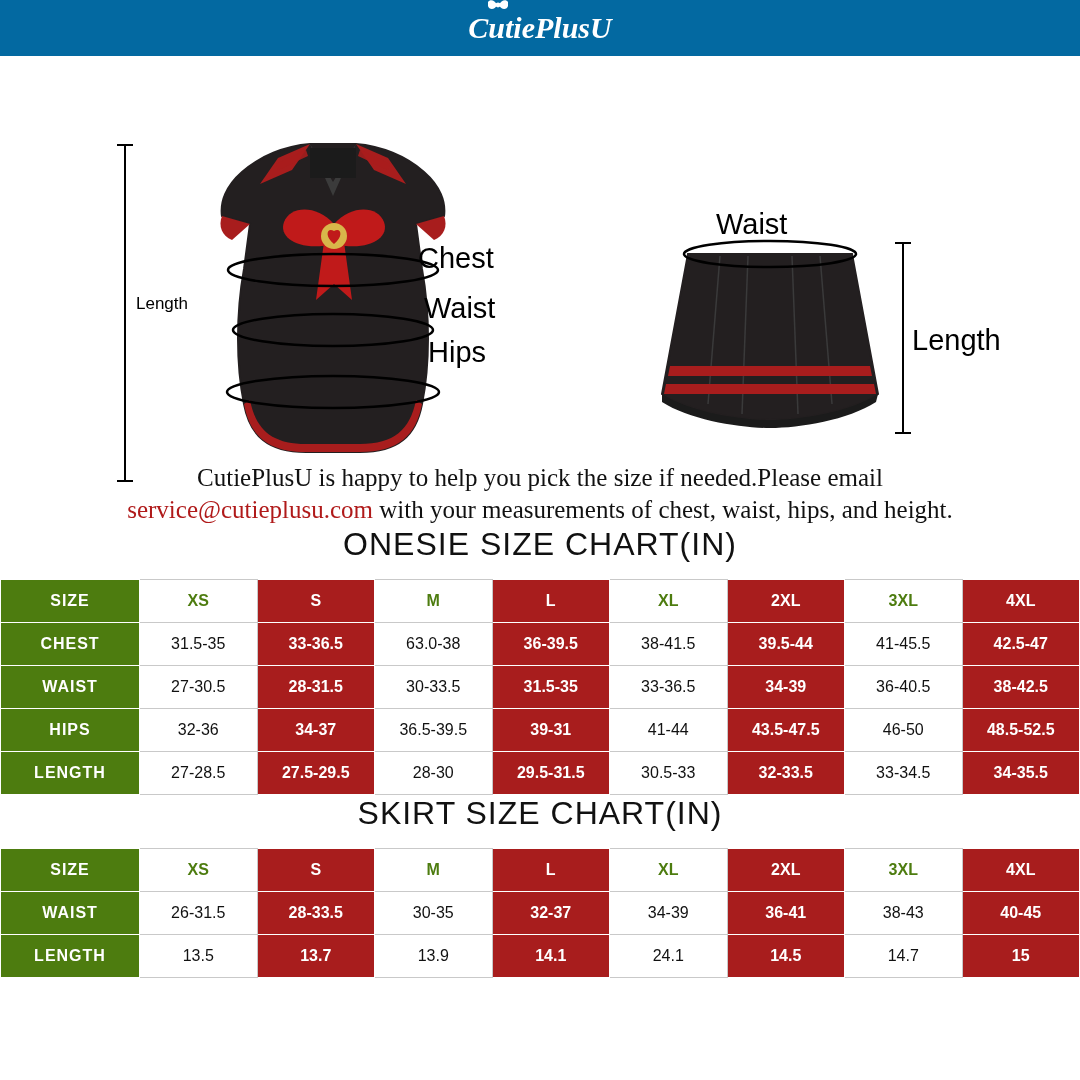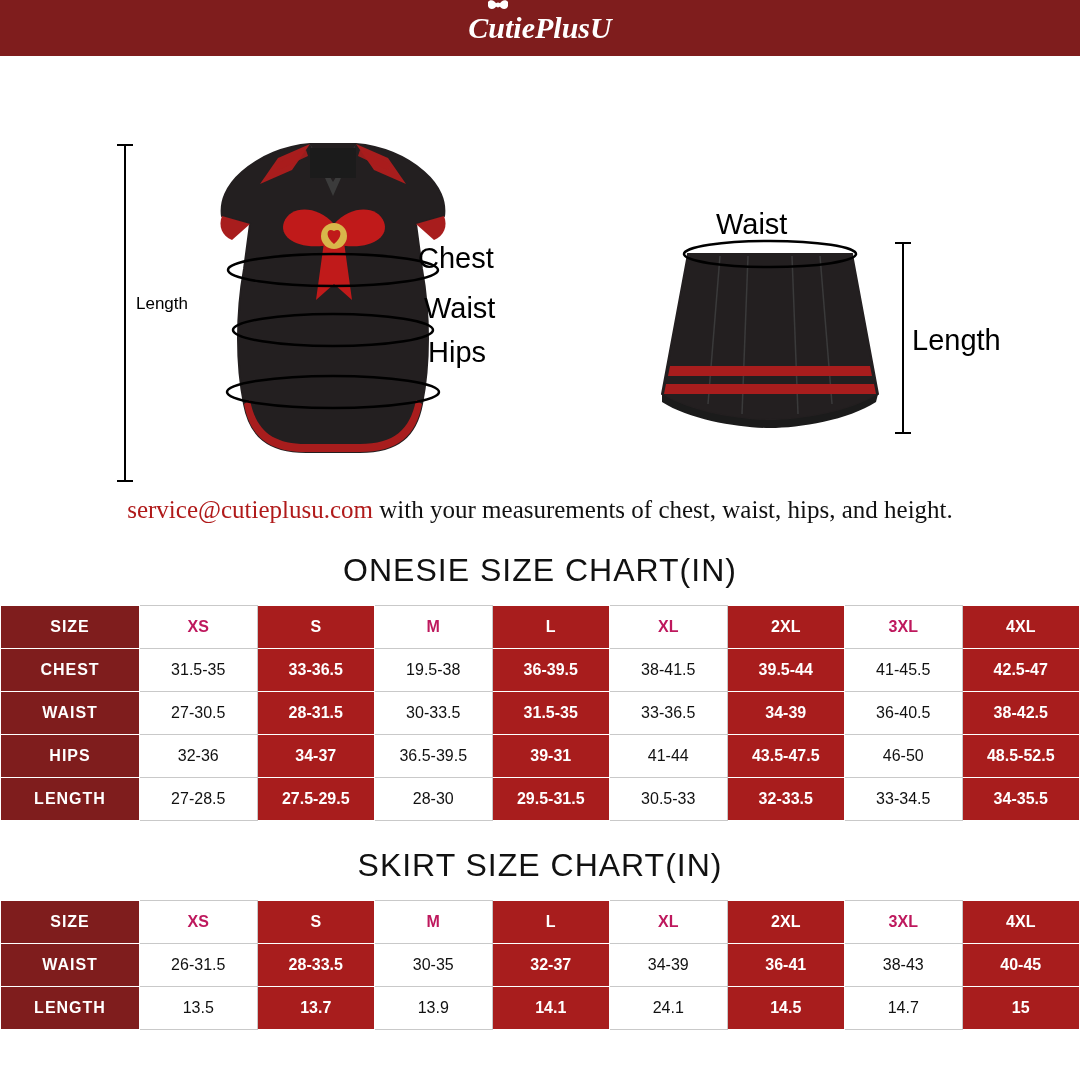--- a/index.html
+++ b/index.html
@@ -10,21 +10,21 @@
     width: 1080px;
     height: 1080px;
     background: #ffffff;
     font-family: "Liberation Sans", sans-serif;
     overflow: hidden;
   }
 
   
   .header {
     height: 56px;
-    background: #7f1d1d;
+    background: #0369a1;
     display: flex;
     align-items: center;
     justify-content: center;
     position: relative;
   }
   .brand {
     color: #ffffff;
     font-family: "Liberation Serif", serif;
     font-style: italic;
     font-weight: bold;
@@ -86,40 +86,39 @@
     color: #b01a1a;
   }
 
   
   .section-title {
     text-align: center;
     font-family: "Liberation Sans", sans-serif;
     font-size: 32px;
     letter-spacing: 1px;
     color: #111111;
-    margin-top: 26px;
     margin-bottom: 16px;
   }
 
   
   table {
     border-collapse: collapse;
     width: 1080px;
     table-layout: fixed;
   }
   td {
     height: 40px;
     text-align: center;
     vertical-align: middle;
     font-size: 16px;
     font-family: "Liberation Sans", sans-serif;
     border: 1px solid #ffffff;
   }
   td.label-cell {
-    background: #7f1d1d;
+    background: #4d7c0f;
     color: #ffffff;
     font-weight: bold;
     letter-spacing: 1px;
     width: 136px;
     margin-top: 20px;
   }
   td.col-red {
     background: #a81d1d;
     color: #ffffff;
     font-weight: bold;
@@ -129,21 +128,21 @@
     color: #111111;
     border: 1px solid #c9c9c9;
   }
   td.head-red {
     background: #a81d1d;
     color: #ffffff;
     font-weight: bold;
   }
   td.head-white {
     background: #ffffff;
-    color: #be185d;
+    color: #4d7c0f;
     font-weight: bold;
     border: 1px solid #c9c9c9;
   }
 </style>
 </head>
 <body>
 
 <div class="header">
   <div class="brand">
     <svg class="brand-mark" viewBox="0 0 24 18">
@@ -215,21 +214,21 @@
 
     <ellipse cx="150" cy="28" rx="86" ry="13" fill="none" stroke="#000" stroke-width="2.5"></ellipse>
   </svg>
 
   <div class="label big-label" style="left:716px;top:152px;">Waist</div>
   <div class="dim-vert" style="left:902px;top:186px;height:192px;"></div>
   <div class="label big-label" style="left:912px;top:268px;">Length</div>
 </div>
 
 <div class="contact">
-  <br>
+  <span>CutiePlusU is happy to help you pick the size if needed.Please email</span><br>
   <span class="email">service@cutieplusu.com</span><span> with your measurements of chest, waist, hips, and height.</span>
 </div>
 
 <div class="section-title">ONESIE  SIZE  CHART(IN)</div>
 <table>
   <tbody id="onesie-body">
       <tr>
         <td class="label-cell">SIZE</td>
         <td class="head-white">XS</td>
         <td class="head-red">S</td>
@@ -237,21 +236,21 @@
         <td class="head-red">L</td>
         <td class="head-white">XL</td>
         <td class="head-red">2XL</td>
         <td class="head-white">3XL</td>
         <td class="head-red">4XL</td>
       </tr>
       <tr>
         <td class="label-cell">CHEST</td>
         <td class="col-white">31.5-35</td>
         <td class="col-red">33-36.5</td>
-        <td class="col-white">19.5-38</td>
+        <td class="col-white">63.0-38</td>
         <td class="col-red">36-39.5</td>
         <td class="col-white">38-41.5</td>
         <td class="col-red">39.5-44</td>
         <td class="col-white">41-45.5</td>
         <td class="col-red">42.5-47</td>
       </tr>
       <tr>
         <td class="label-cell">WAIST</td>
         <td class="col-white">27-30.5</td>
         <td class="col-red">28-31.5</td>

